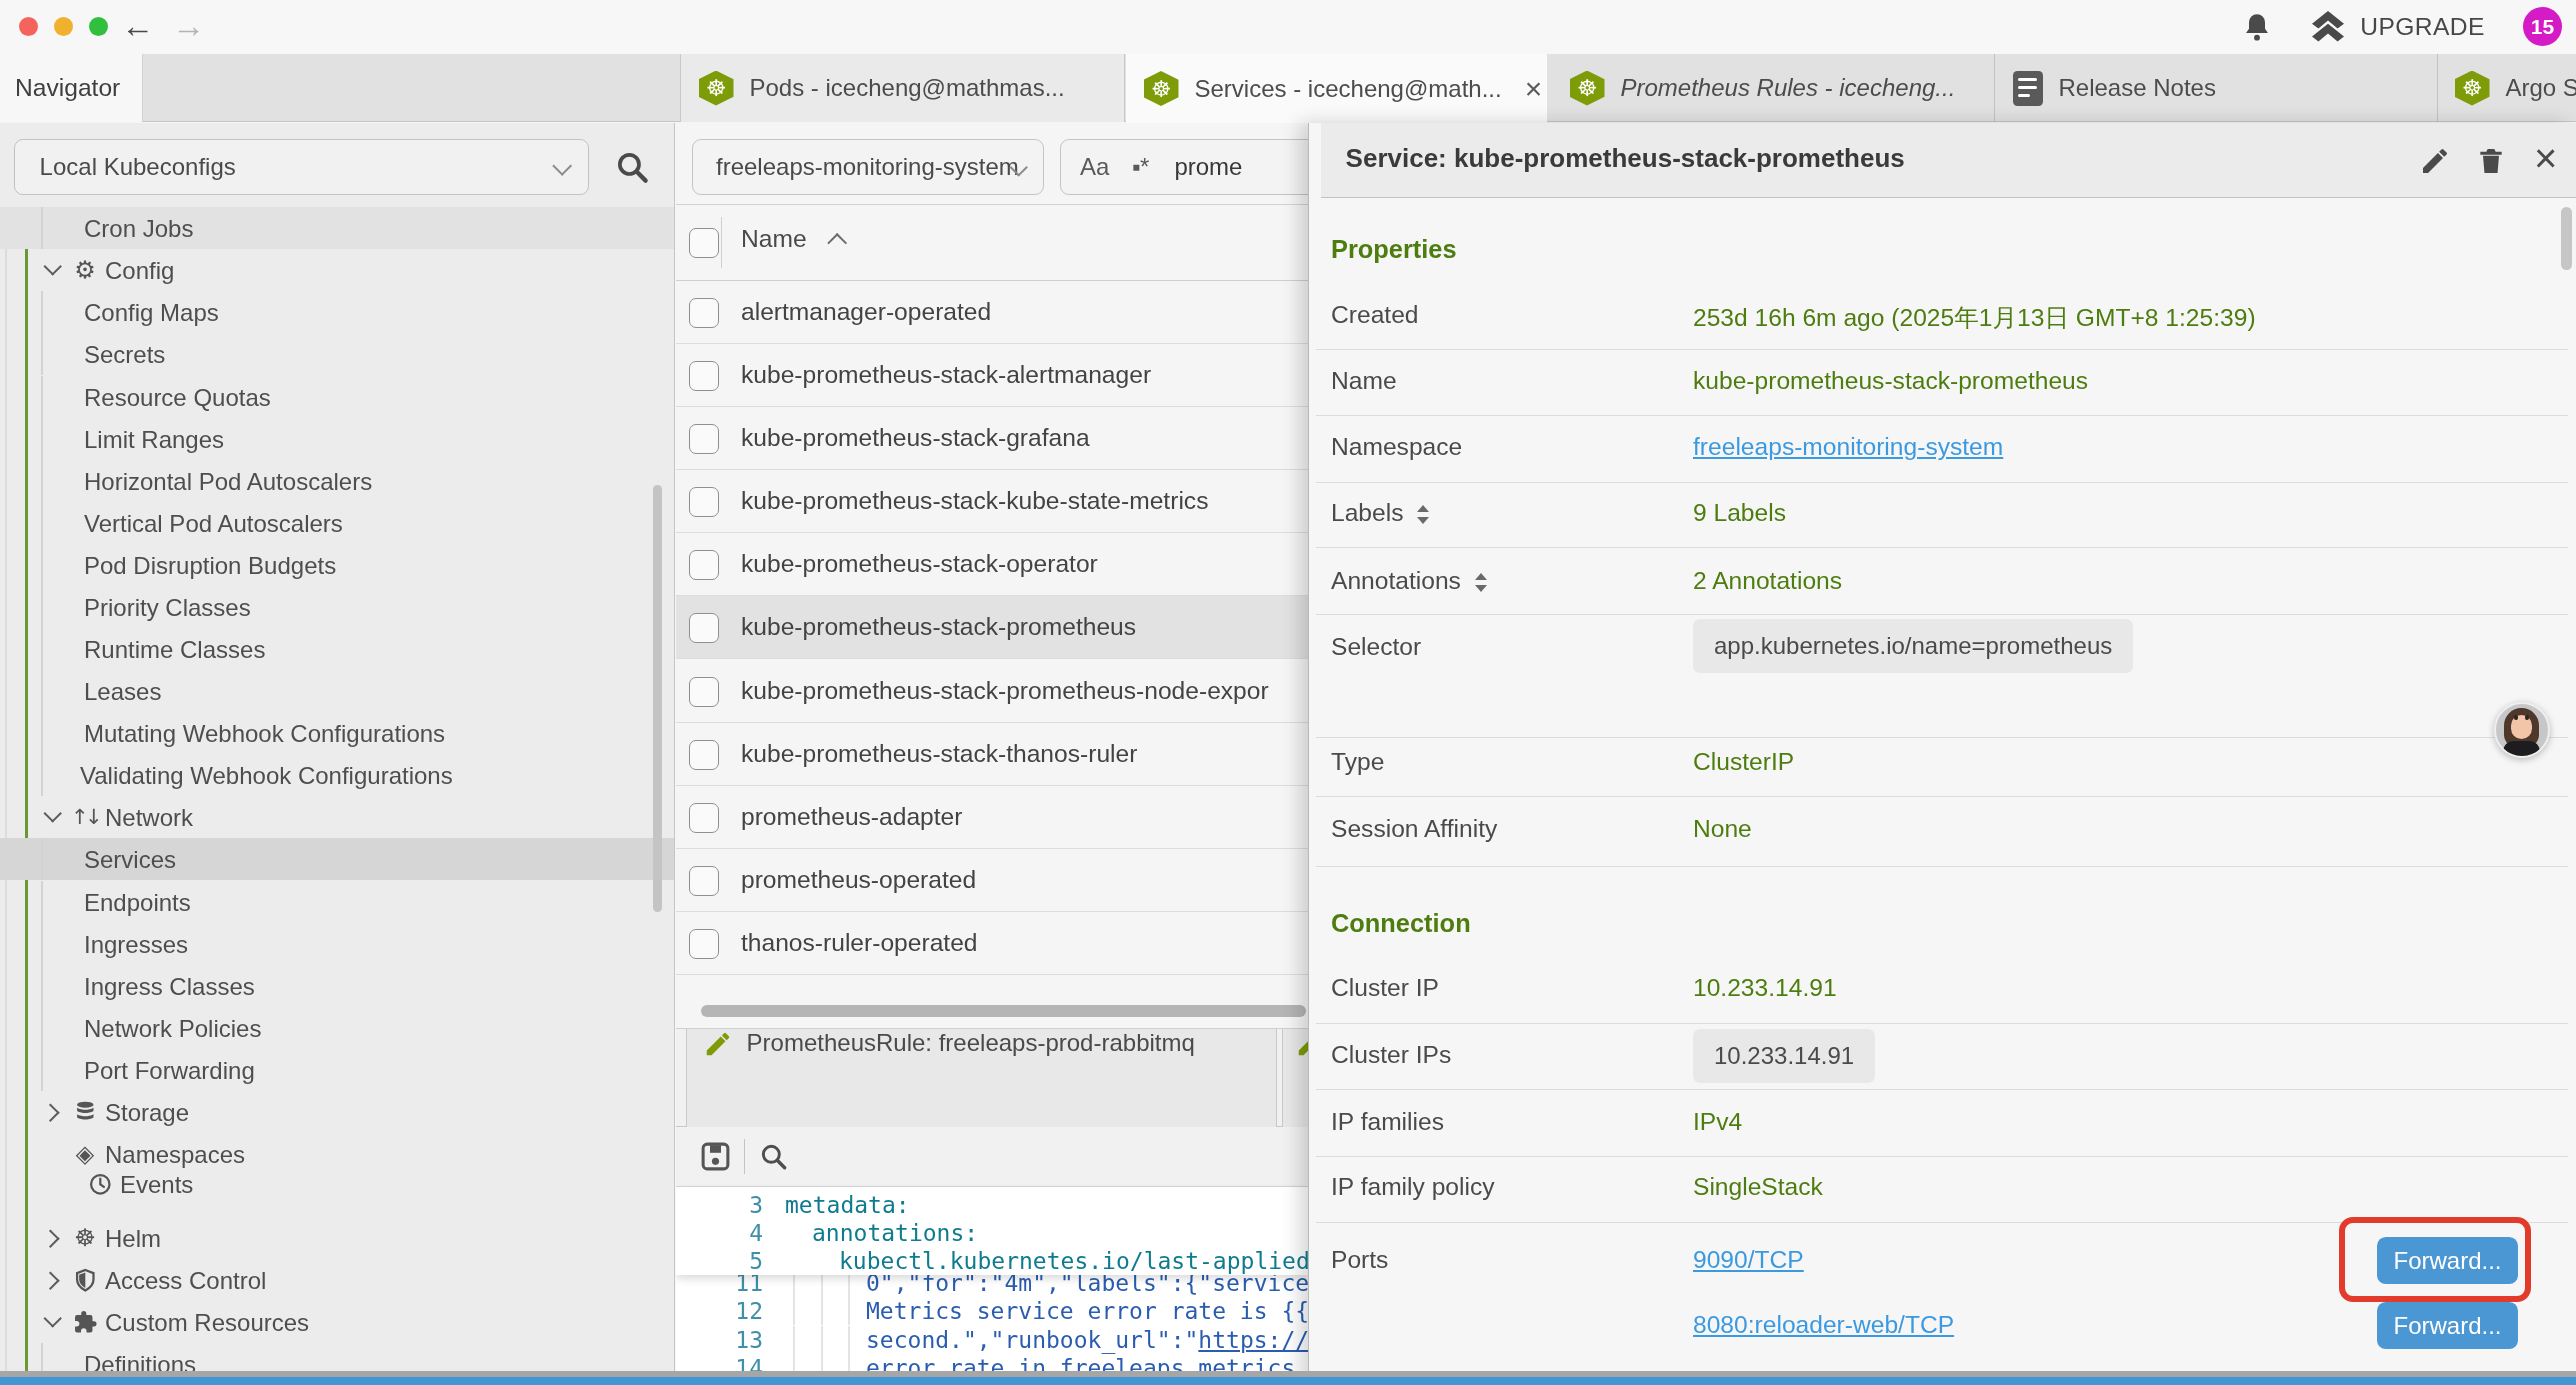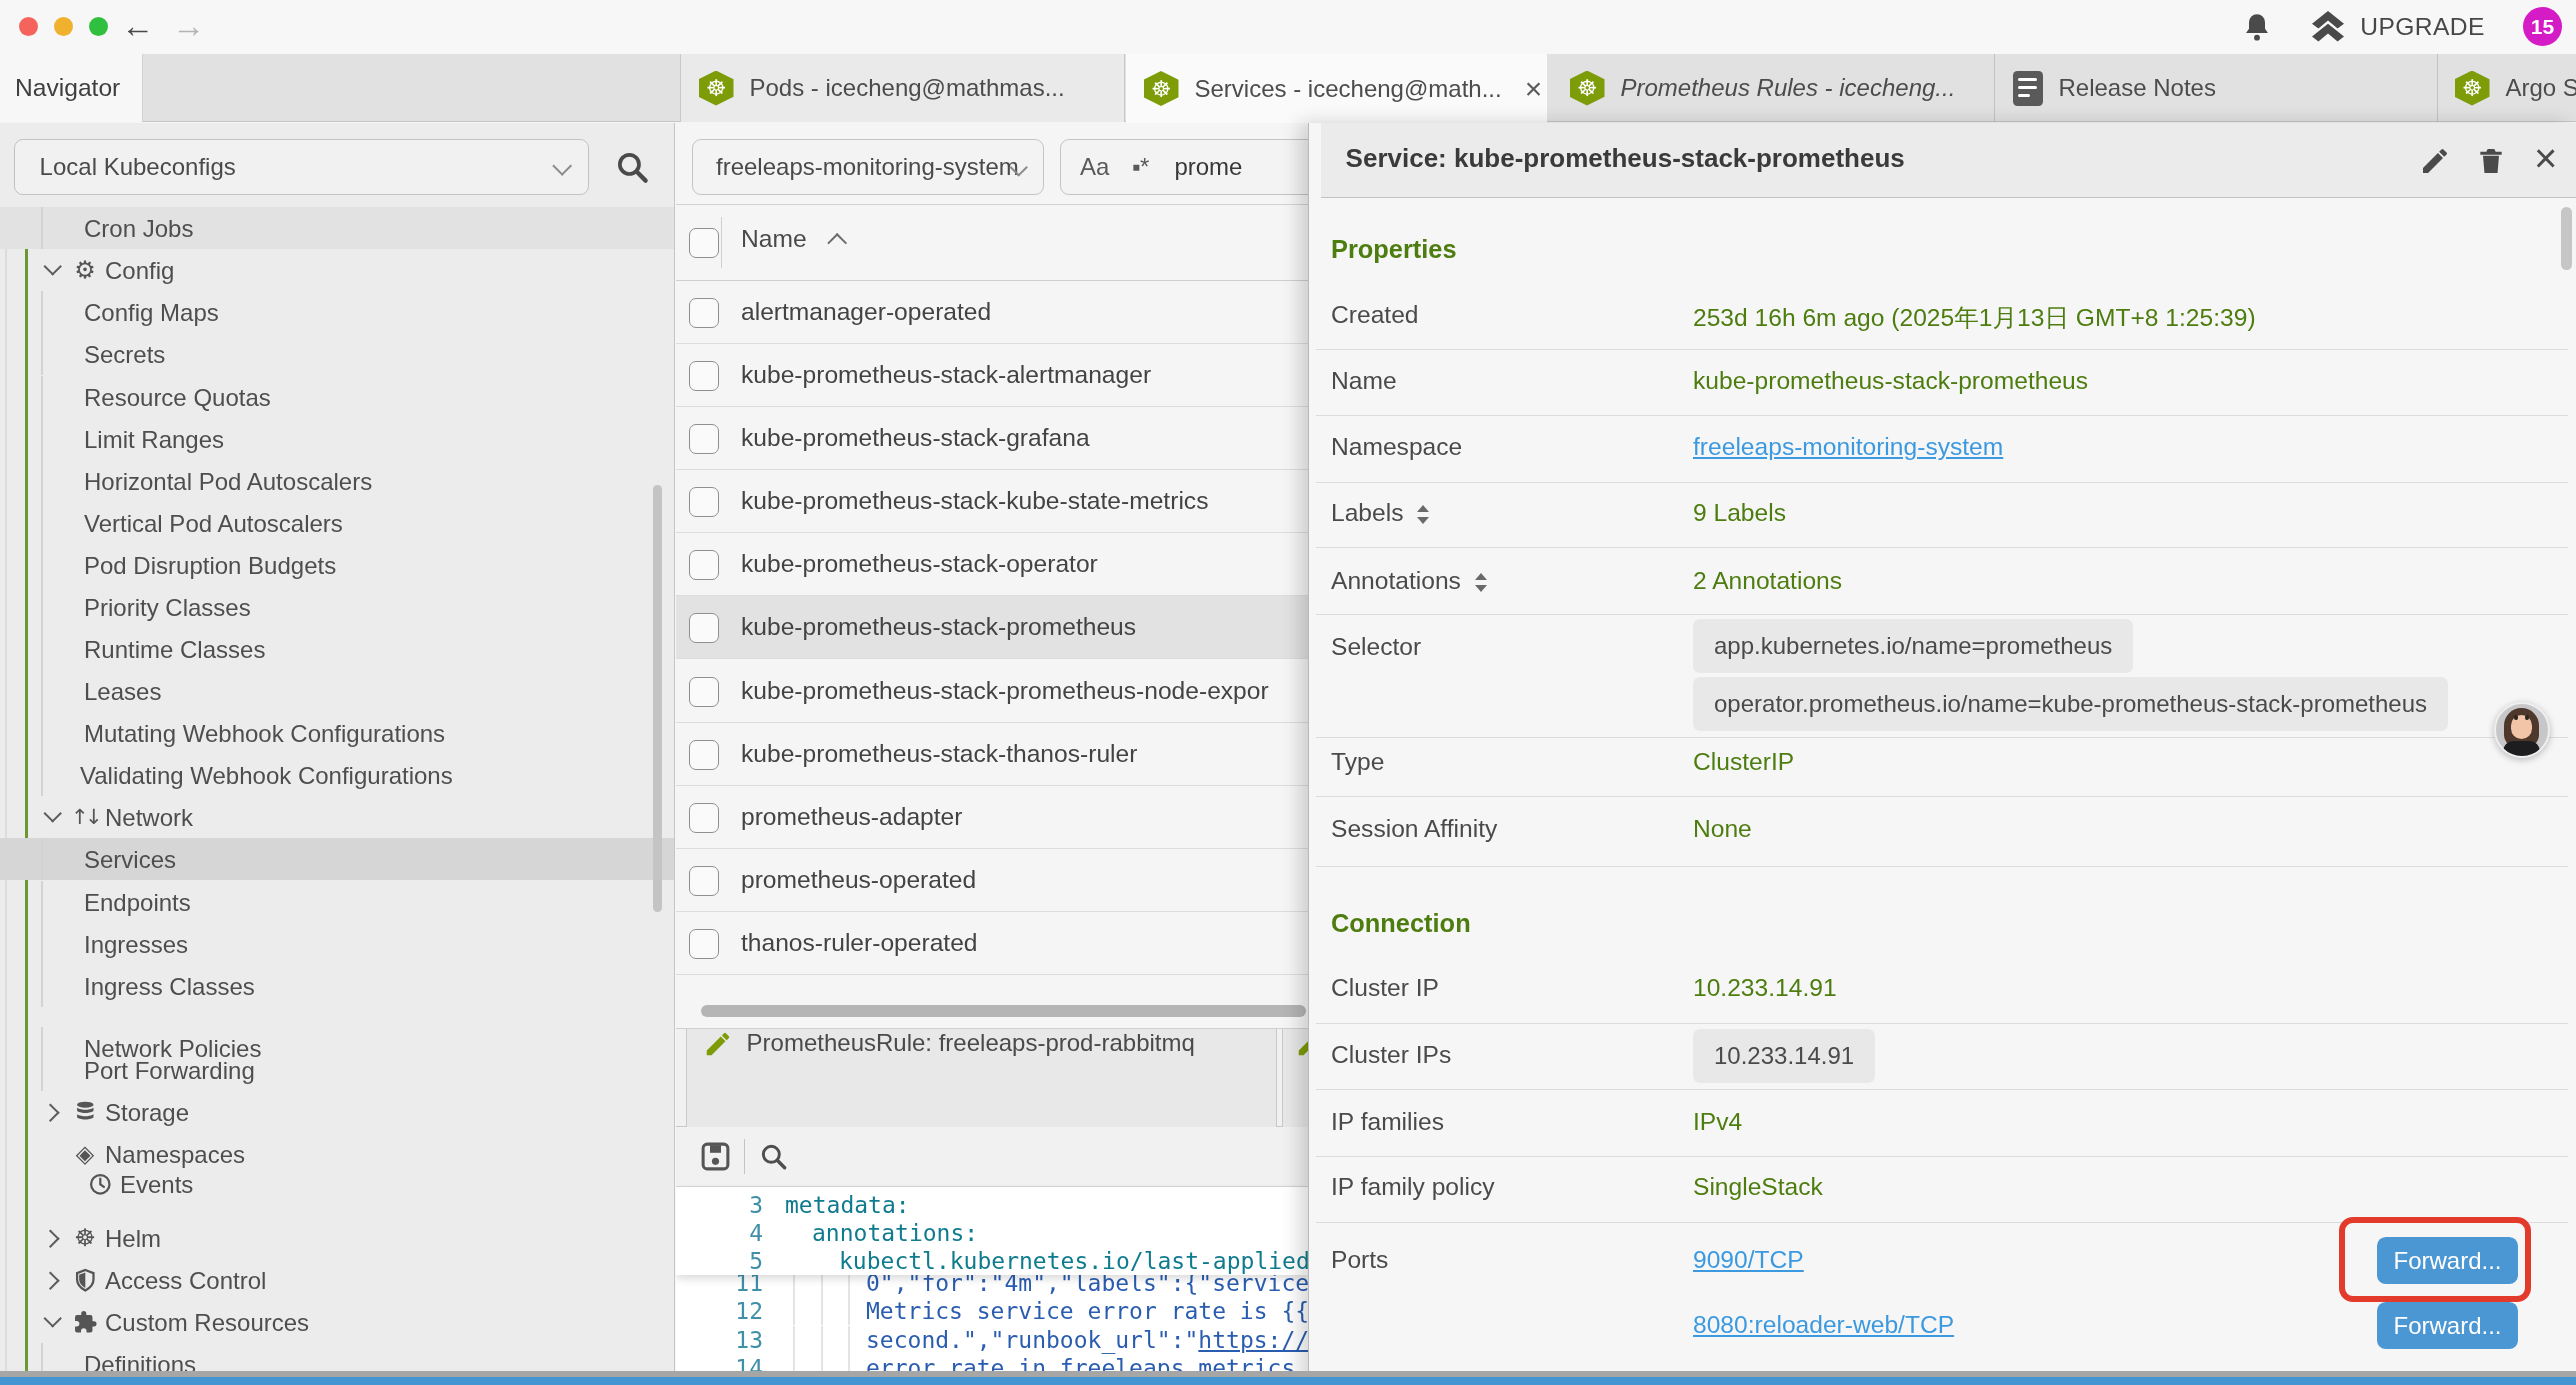--- a/index.html
+++ b/index.html
@@ -269,21 +269,21 @@
         <span class="tlabel" style="left: 84px;">Endpoints</span>
       </div>
       <div class="tree-row" style="top: 800px;">
         <span class="guide2"></span>
         <span class="tlabel" style="left: 84px;">Ingresses</span>
       </div>
       <div class="tree-row" style="top: 842px;">
         <span class="guide2"></span>
         <span class="tlabel" style="left: 84px;">Ingress Classes</span>
       </div>
-      <div class="tree-row" style="top: 884px; margin-top: 20px;">
+      <div class="tree-row" style="top: 884px;">
         <span class="guide2"></span>
         <span class="tlabel" style="left: 84px;">Network Policies</span>
       </div>
       <div class="tree-row" style="top: 926px;">
         <span class="guide2"></span>
         <span class="tlabel" style="left: 84px;">Port Forwarding</span>
       </div>
       <div class="tree-row" style="top: 968px;">
         <span class="chev right"></span>
         <span class="tree-ic">
@@ -520,21 +520,20 @@
     <span>Annotations</span><span class="updown">
         <i class="u"></i>
         <i class="d"></i>
       </span>
   </div>
   <div class="pvalue" style="top:444px">2 Annotations</div>
   <div class="pborder" style="top:491px"></div>
 
   <div class="plabel" style="top:510px">Selector</div>
   <div class="chip" style="top:496px">app.kubernetes.io/name=prometheus</div>
-  <div class="chip" style="top:554px">operator.prometheus.io/name=kube-prometheus-stack-prometheus</div>
   <div class="pborder" style="top:614px"></div>
 
   <div class="plabel" style="top:625px">Type</div>
   <div class="pvalue" style="top:625px">ClusterIP</div>
   <div class="pborder" style="top:673px"></div>
 
   <div class="plabel" style="top:692px">Session Affinity</div>
   <div class="pvalue" style="top:692px">None</div>
   <div class="pborder" style="top:743px"></div>
 

